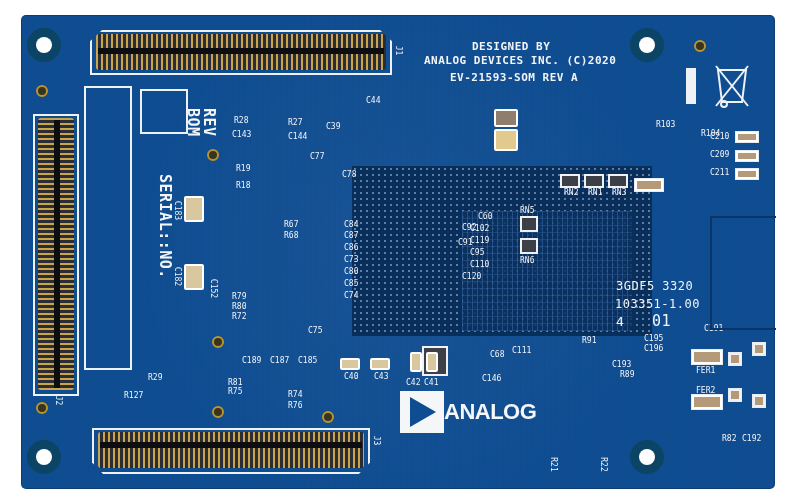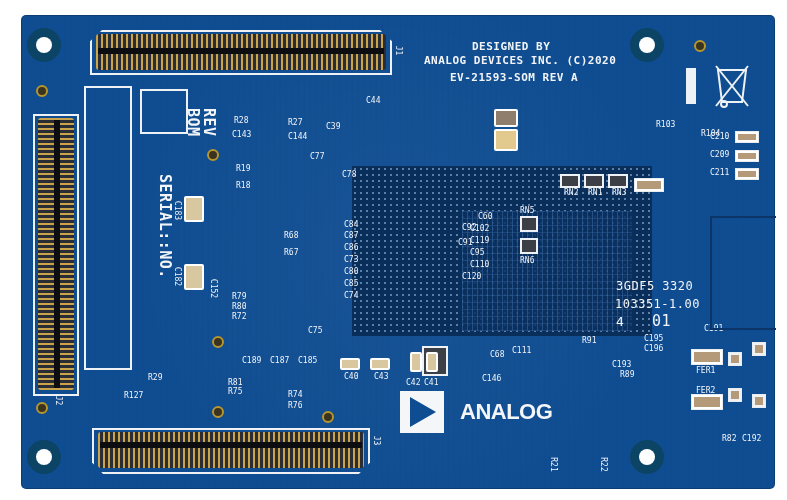--- a/index.html
+++ b/index.html
@@ -18,21 +18,21 @@
   .conn-body{position:absolute;background:#2a2d33;border-radius:3px;}
   .pins-h{background-image:repeating-linear-gradient(90deg,#c9a44a 0 2px,#2a2d33 2px 5px);}
   .pins-v{background-image:repeating-linear-gradient(180deg,#c9a44a 0 2px,#2a2d33 2px 5px);}
   .slot{position:absolute;background:#0b0d10;}
   .comp{position:absolute;background:#fff;border:1px solid #e8ecef;box-sizing:border-box;}
   .comp::after{content:"";position:absolute;left:2px;top:2px;right:2px;bottom:2px;background:#b49a78;}
   .cap-big{position:absolute;border:2px solid #fff;background:#d9c7a0;box-sizing:border-box;border-radius:2px;}
   .ic{position:absolute;background:#3c3f45;border:2px solid #eef2f6;box-sizing:border-box;}
   .bga{position:absolute;background-color:#0a2e5a;
     background-image:radial-gradient(circle,#5a7fa8 1.2px,transparent 1.5px);background-size:6px 6px;}
-  .adi-logo{position:absolute;left:400px;top:391px;display:flex;align-items:center;gap:16px;justify-content:center;}
+  .adi-logo{position:absolute;left:400px;top:391px;display:flex;align-items:center;gap:0;justify-content:center;}
   .adi-mark{width:44px;height:42px;background:#f4f6f8;position:relative;}
   .adi-mark svg{position:absolute;left:0;top:0;}
   .adi-text{color:#f4f6f8;font-family:"Liberation Sans",sans-serif;font-weight:bold;font-size:22px;line-height:20px;letter-spacing:-0.5px;}
   .outline{position:absolute;border:2px solid #eef2f6;box-sizing:border-box;}
 </style>
 </head>
 <body>
 
 <div class="board">
 
@@ -127,21 +127,21 @@
   <div class="ref" style="left:214px;top:165px;">R18</div>
   <div class="ref" style="left:304px;top:106px;">C39</div>
   <div class="ref" style="left:344px;top:80px;">C44</div>
   <div class="ref" style="left:288px;top:136px;">C77</div>
   <div class="ref" style="left:320px;top:154px;">C78</div>
 
   <div class="ref" style="left:146px;top:190px;transform:rotate(90deg);">C183</div>
   <div class="ref" style="left:146px;top:256px;transform:rotate(90deg);">C182</div>
   <div class="ref" style="left:182px;top:268px;transform:rotate(90deg);">C152</div>
 
-  <div class="ref" style="left:262px;top:204px;margin-top:28px;">R67</div>
+  <div class="ref" style="left:262px;top:204px;">R67</div>
   <div class="ref" style="left:262px;top:215px;">R68</div>
   <div class="ref" style="left:322px;top:204px;">C84</div>
   <div class="ref" style="left:322px;top:215px;">C87</div>
   <div class="ref" style="left:322px;top:227px;">C86</div>
   <div class="ref" style="left:322px;top:239px;">C73</div>
   <div class="ref" style="left:322px;top:251px;">C80</div>
   <div class="ref" style="left:322px;top:263px;">C85</div>
   <div class="ref" style="left:322px;top:275px;">C74</div>
   <div class="ref" style="left:286px;top:310px;">C75</div>
   <div class="ref" style="left:210px;top:276px;">R79</div>

